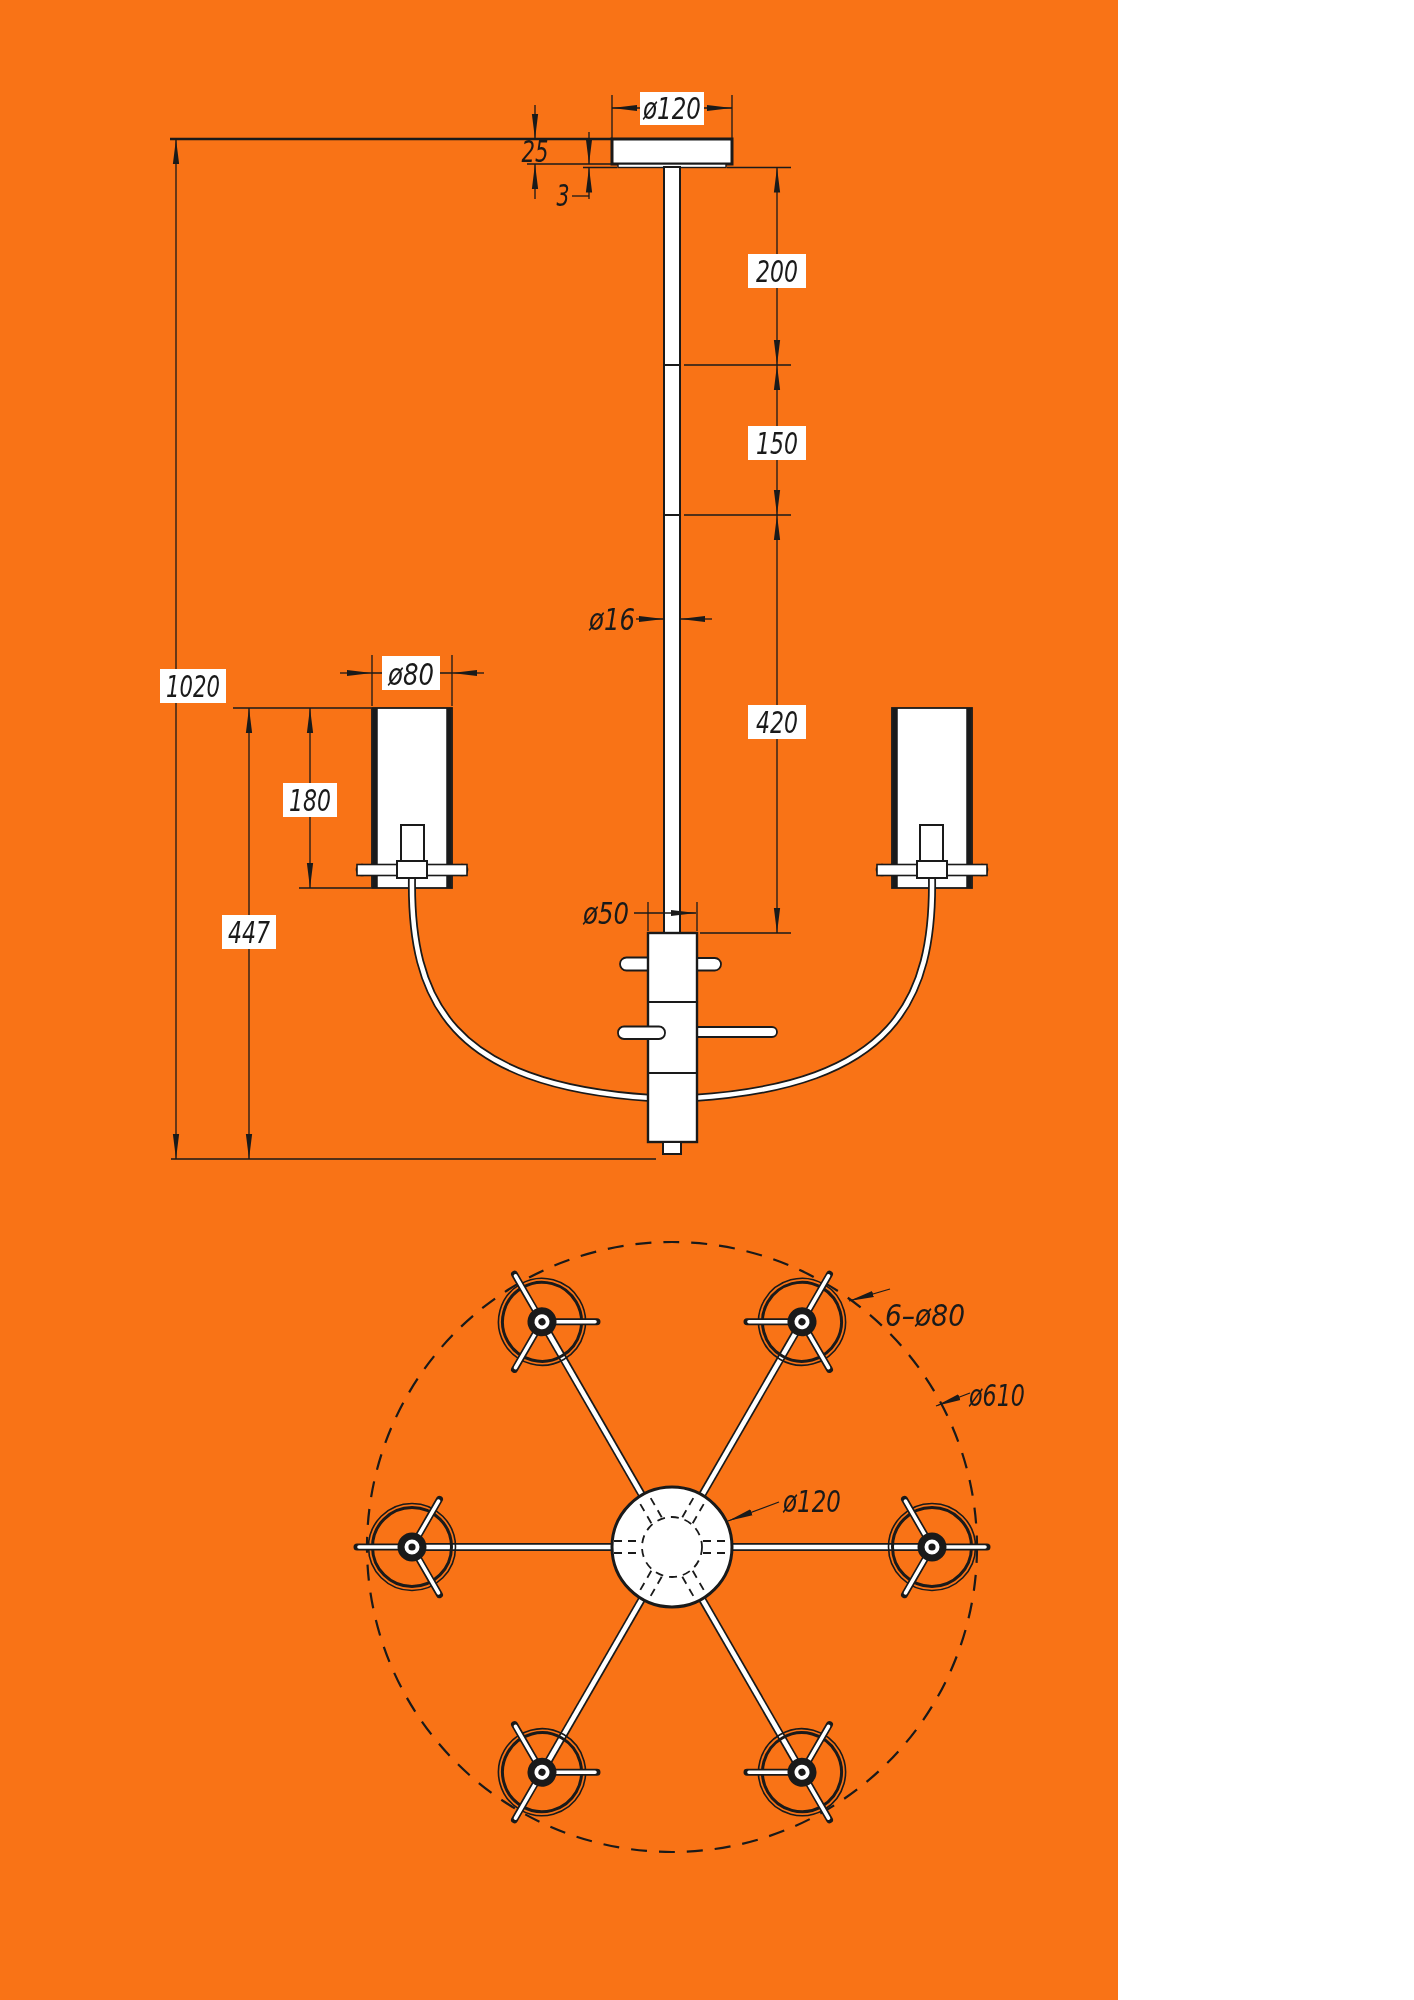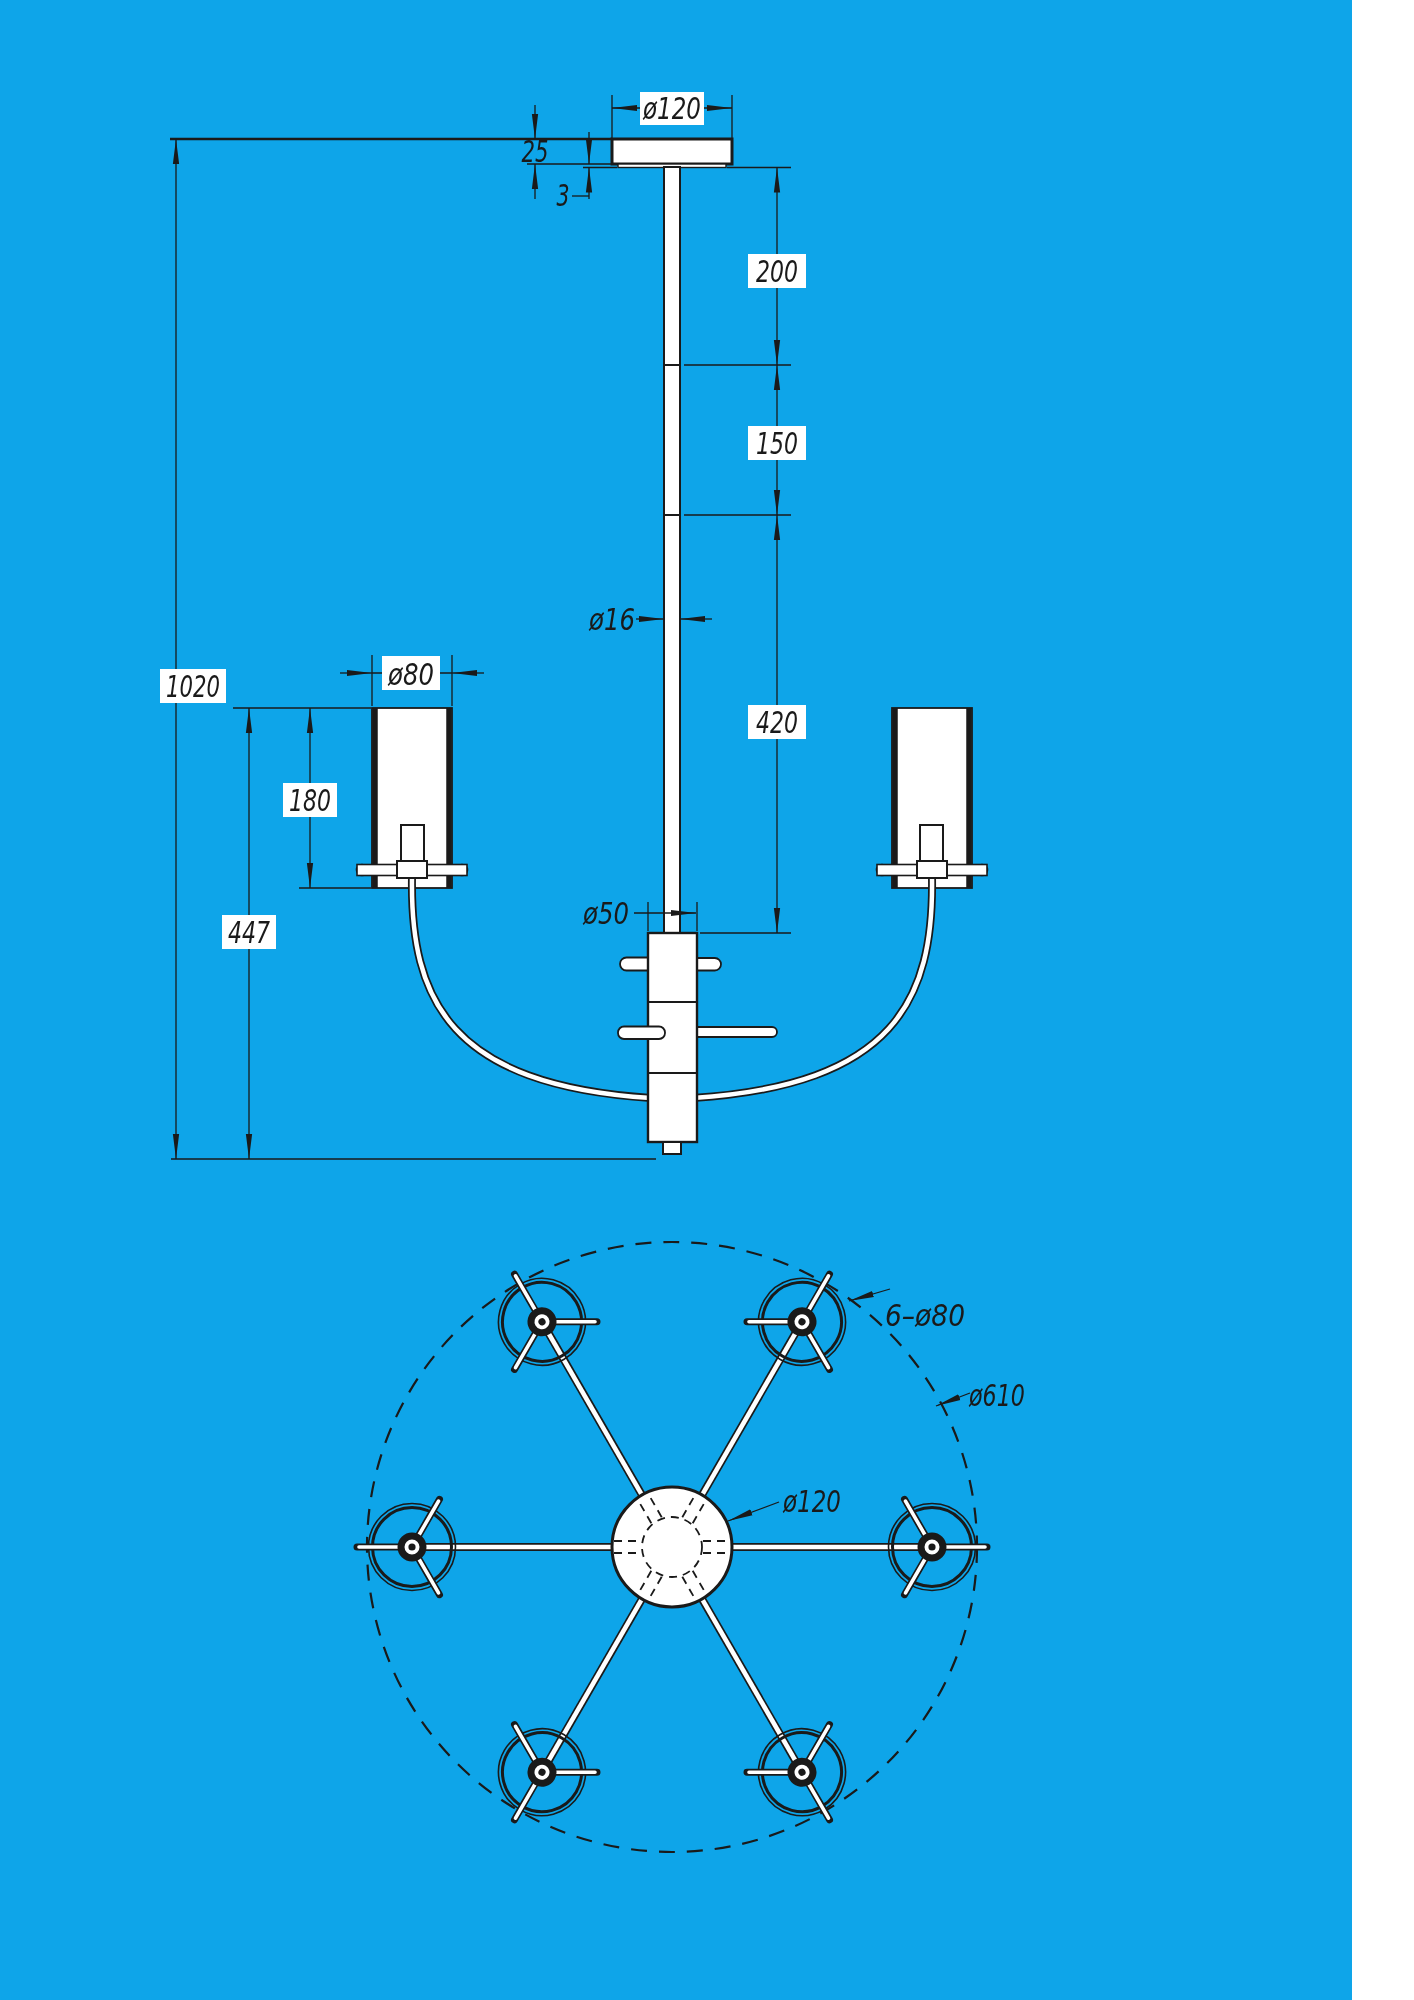--- a/index.html
+++ b/index.html
@@ -1,16 +1,16 @@
 <!DOCTYPE html>
 <html><head>
 <meta charset="utf-8">
 <style>
   html,body{margin:0;padding:0;background:#ffffff;}
-  .page{width:1352px;height:2000px;background:#0ea5e9;position:relative;font-family:"DejaVu Sans",sans-serif;}
+  .page{width:1118px;height:2000px;background:#f97316;position:relative;font-family:"DejaVu Sans",sans-serif;}
   svg{display:block;}
   .dim{stroke:#1a1a1a;fill:none;stroke-width:1.3;}
   .obj{stroke:#1a1a1a;fill:none;}
   .objf{stroke:#1a1a1a;fill:#ffffff;}
   .wcore{stroke:#ffffff;fill:none;}
   .bg{fill:#ffffff;stroke:none;}
   text.dimtext{font-style:italic;font-size:31px;font-family:"DejaVu Sans",sans-serif;fill:#1a1a1a;text-anchor:middle;}
 </style>
 </head>
 <body>

